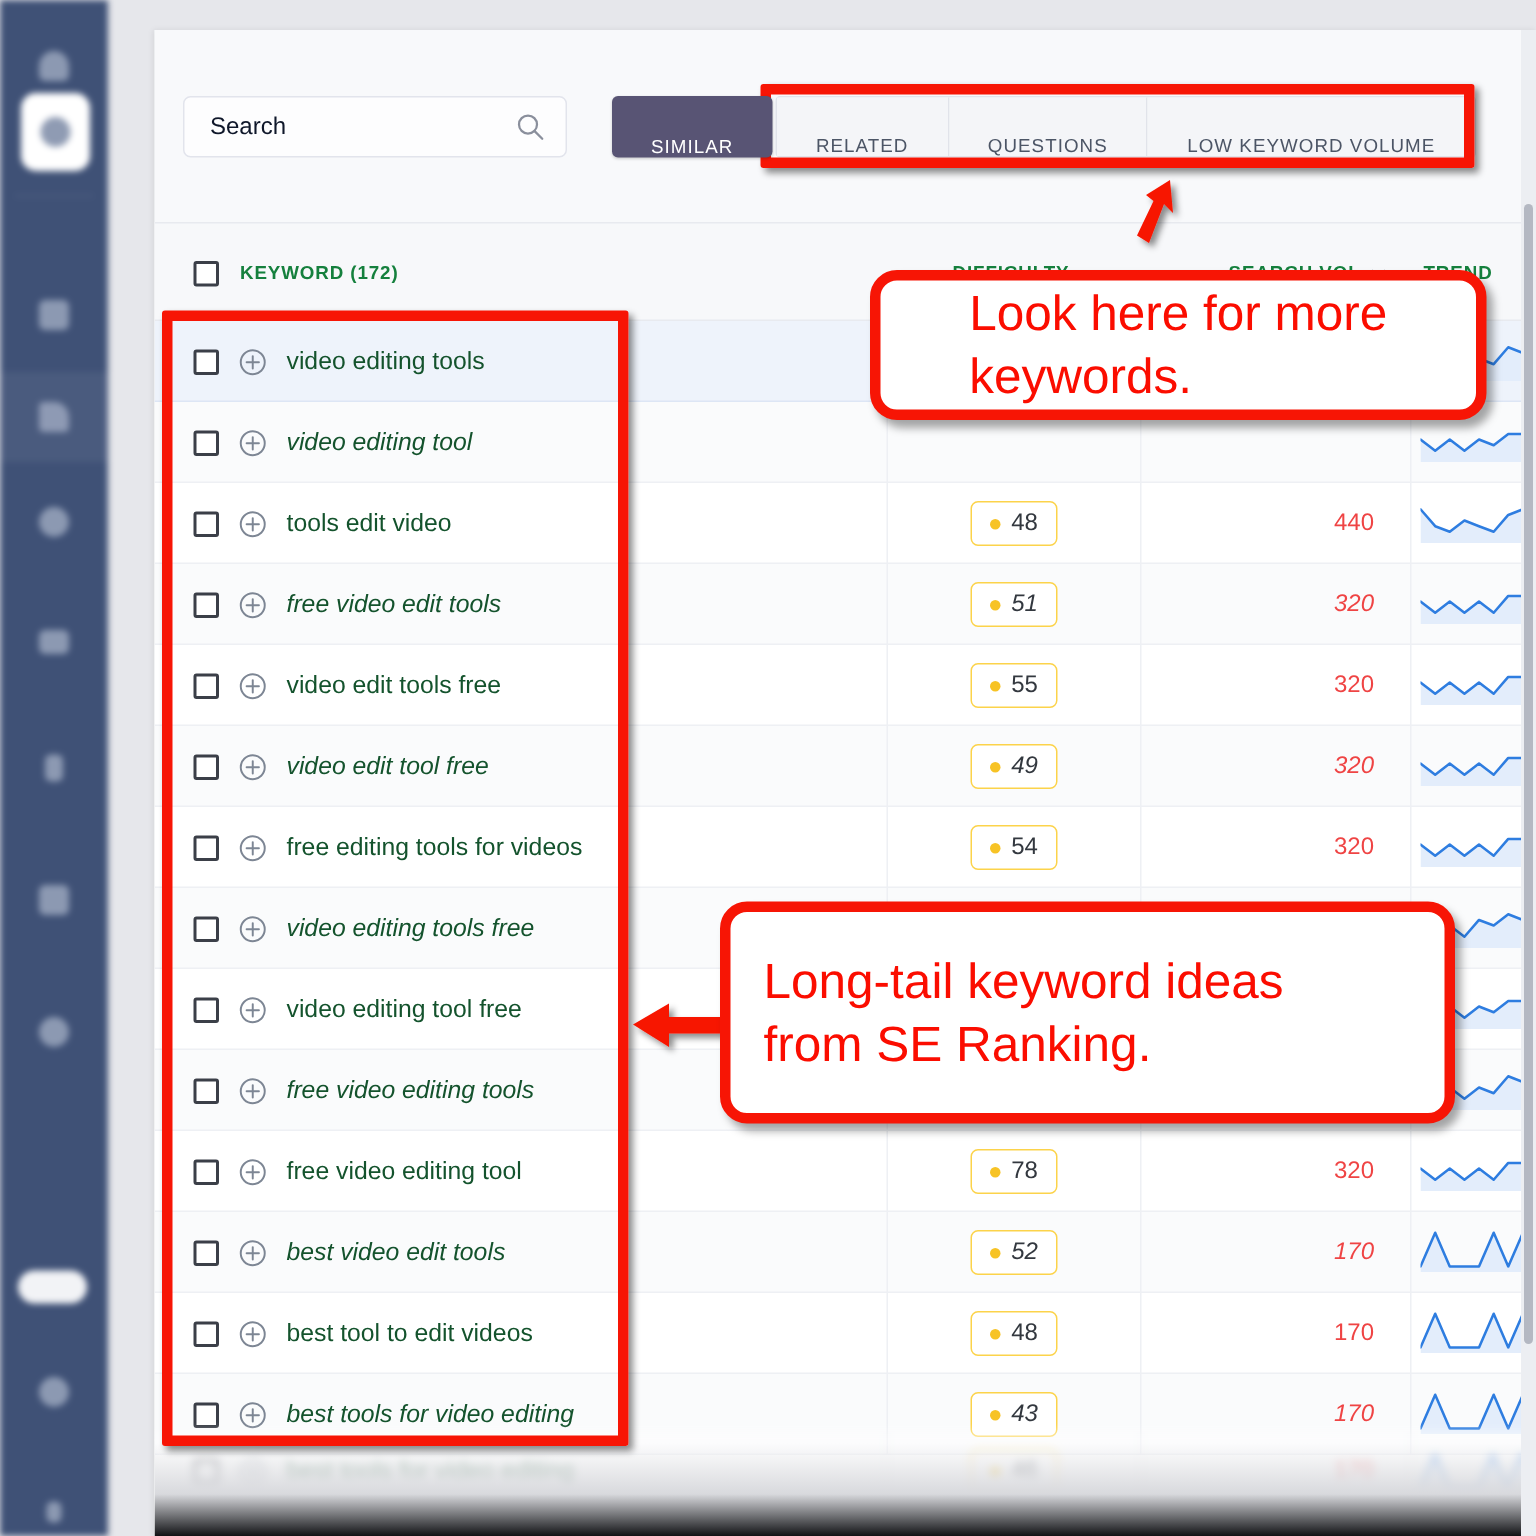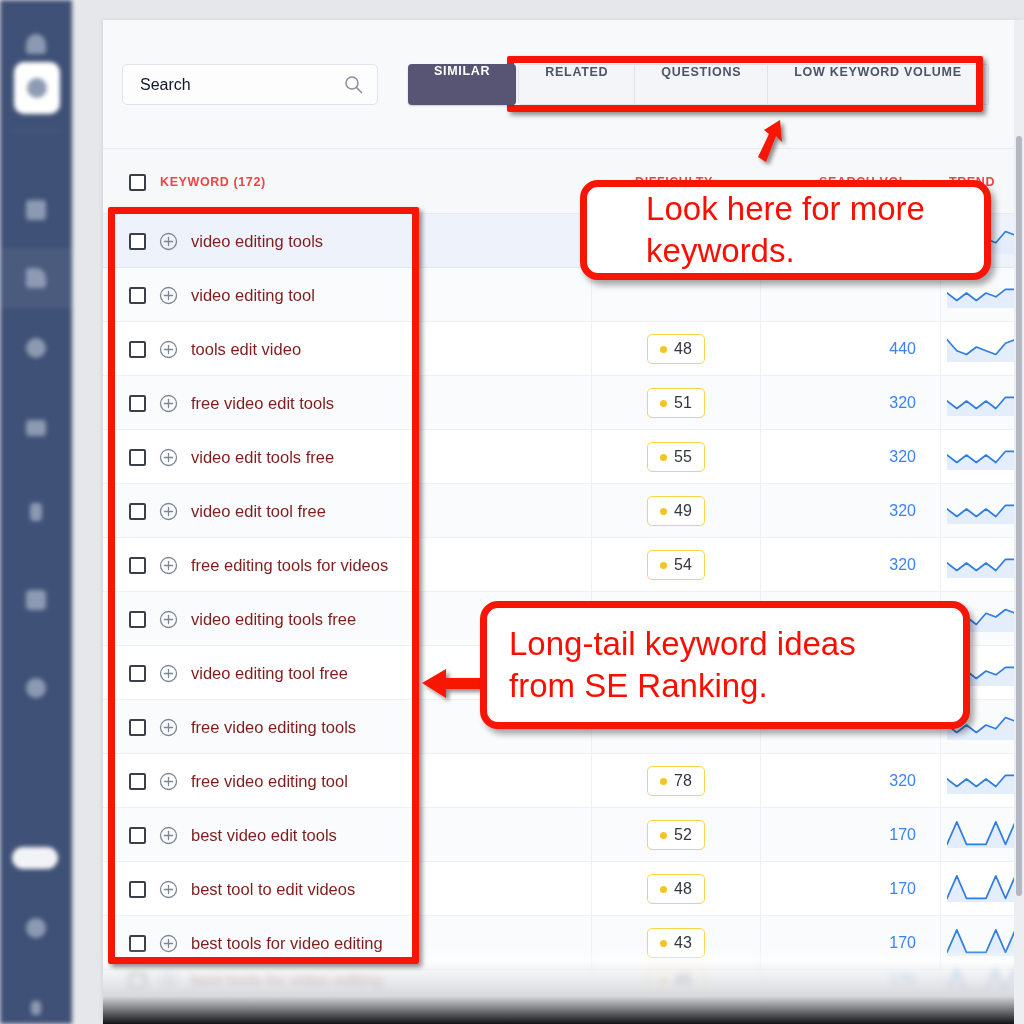--- a/index.html
+++ b/index.html
@@ -82,25 +82,25 @@
   }
   #search-box .mag { margin-right: 14px; display: flex; }
 
   #tabs {
     position: absolute; left: 305px; top: 44px;
     height: 41px;
     display: flex;
     align-items: stretch;
   }
   .tab {
-    display: flex; align-items: flex-start; justify-content: center;
+    display: flex; align-items: flex-end; justify-content: center;
     padding: 0 26px;
     font-size: 12.5px;
     letter-spacing: .7px;
-    font-weight: bold;
+    font-weight: normal;
     color: #4c5566;
     background: #f4f5f8;
     border-right: 1px solid #e1e3ea;
     white-space: nowrap;
   }
   .tab:last-child { border-right: none; }
   .tab.active {
     background: #585474;
     color: #ffffff;
     border-radius: 4px;
@@ -128,36 +128,36 @@
     height: 66px;
     background: #f7f8fa;
     border-top: 1px solid #e8eaef;
     border-bottom: 1px solid #e8eaef;
   }
   .th {
     position: absolute; top: 0; height: 66px;
     display: flex; align-items: center;
     font-size: 12.5px; font-weight: bold;
     letter-spacing: .6px;
-    color: #ef4444;
+    color: #15803d;
     white-space: nowrap;
   }
   .th.c-keyword { left: 0; width: 488px; padding-left: 26px; }
   .th.c-diff    { left: 488px; width: 169px; padding-left: 44px; }
   .th.c-vol     { left: 657px; width: 180px; justify-content: flex-end; padding-right: 16px; gap: 7px;}
   .th.c-trend   { left: 837px; width: 84px; padding-left: 9px; }
 
   .tbody { position: relative; }
   .row {
     position: relative;
     height: 54px;
     border-bottom: 1px solid #eef0f4;
     background: #ffffff;
   }
-  .row.alt { background: #fafbfc; }
+  .row.alt { background: #fafbfc; font-style: italic; }
   .row.hl  { background: #eef3fb; border-bottom-color: #dde6f5; }
 
   .cell { position: absolute; top: 0; height: 54px; display: flex; align-items: center; }
   .cell.c-keyword { left: 0; width: 488px; padding-left: 26px; gap: 13px; }
   .cell.c-diff    { left: 488px; width: 169px; justify-content: center; border-left: 1px solid #eef0f4; }
   .cell.c-vol     { left: 657px; width: 180px; justify-content: flex-end; padding-right: 24px;
                     border-left: 1px solid #eef0f4; }
   .cell.c-trend   { left: 837px; width: 84px; padding-left: 6px; border-left: 1px solid #eef0f4; }
 
   .kw-check {
@@ -171,36 +171,36 @@
     width: 17px; height: 17px;
     border: 2px solid #3b3f48;
     border-radius: 2px;
     background: #fff;
     margin-right: 14px;
     flex: 0 0 auto;
   }
   .kw-plus { flex: 0 0 auto; display: flex; }
   .kw-text {
     font-size: 16.5px;
-    color: #7f1d1d;
+    color: #14532d;
     font-family: "Liberation Sans", sans-serif;
     white-space: nowrap;
   }
   .diff-badge {
     min-width: 58px; height: 30px;
     border: 1.5px solid #fcd34a;
     border-radius: 5px;
     background: #ffffff;
     display: flex; align-items: center; justify-content: center;
     gap: 7px;
     padding: 0 10px;
   }
   .diff-dot { width: 7px; height: 7px; border-radius: 50%; background: #f7c325; }
   .diff-val { font-size: 16px; color: #33383f; }
-  .vol-val  { font-size: 16px; color: #3b82f6; }
+  .vol-val  { font-size: 16px; color: #ef4444; }
 
   
   #fade-row {
     position: absolute; left: 0; bottom: 0; width: 921px; height: 62px;
     background: linear-gradient(to bottom, rgba(255,255,255,0) 0%, #d8d9dd 55%, #111215 100%);
     pointer-events: none;
   }
   #ghost-row {
     position: absolute; left: 0; bottom: 30px; width: 921px; height: 40px;
     filter: blur(3px); opacity: .45;
@@ -767,20 +767,20 @@
       <defs>
         <filter id="sh2" x="-40%" y="-40%" width="190%" height="190%">
           <feDropShadow dx="3" dy="3" stdDeviation="2.2" flood-color="#000" flood-opacity="0.45"></feDropShadow>
         </filter>
       </defs>
       <g filter="url(#sh2)" fill="#f71505">
         <path d="M2 28 L26 14 L26 23 L74 23 L74 34 L26 34 L26 43 Z"></path>
       </g>
     </svg>
 
-    <div class="callout" style="left:480px; top:601px; width:490px; height:128px;">
+    <div class="callout" style="left:480px; top:601px; width:490px; height:148px;">
       <div>
         <div class="ctext">Long-tail keyword ideas</div>
         <div class="ctext">from SE Ranking.</div>
       </div>
     </div>
   </div>
 </div>
 
 </body></html>

